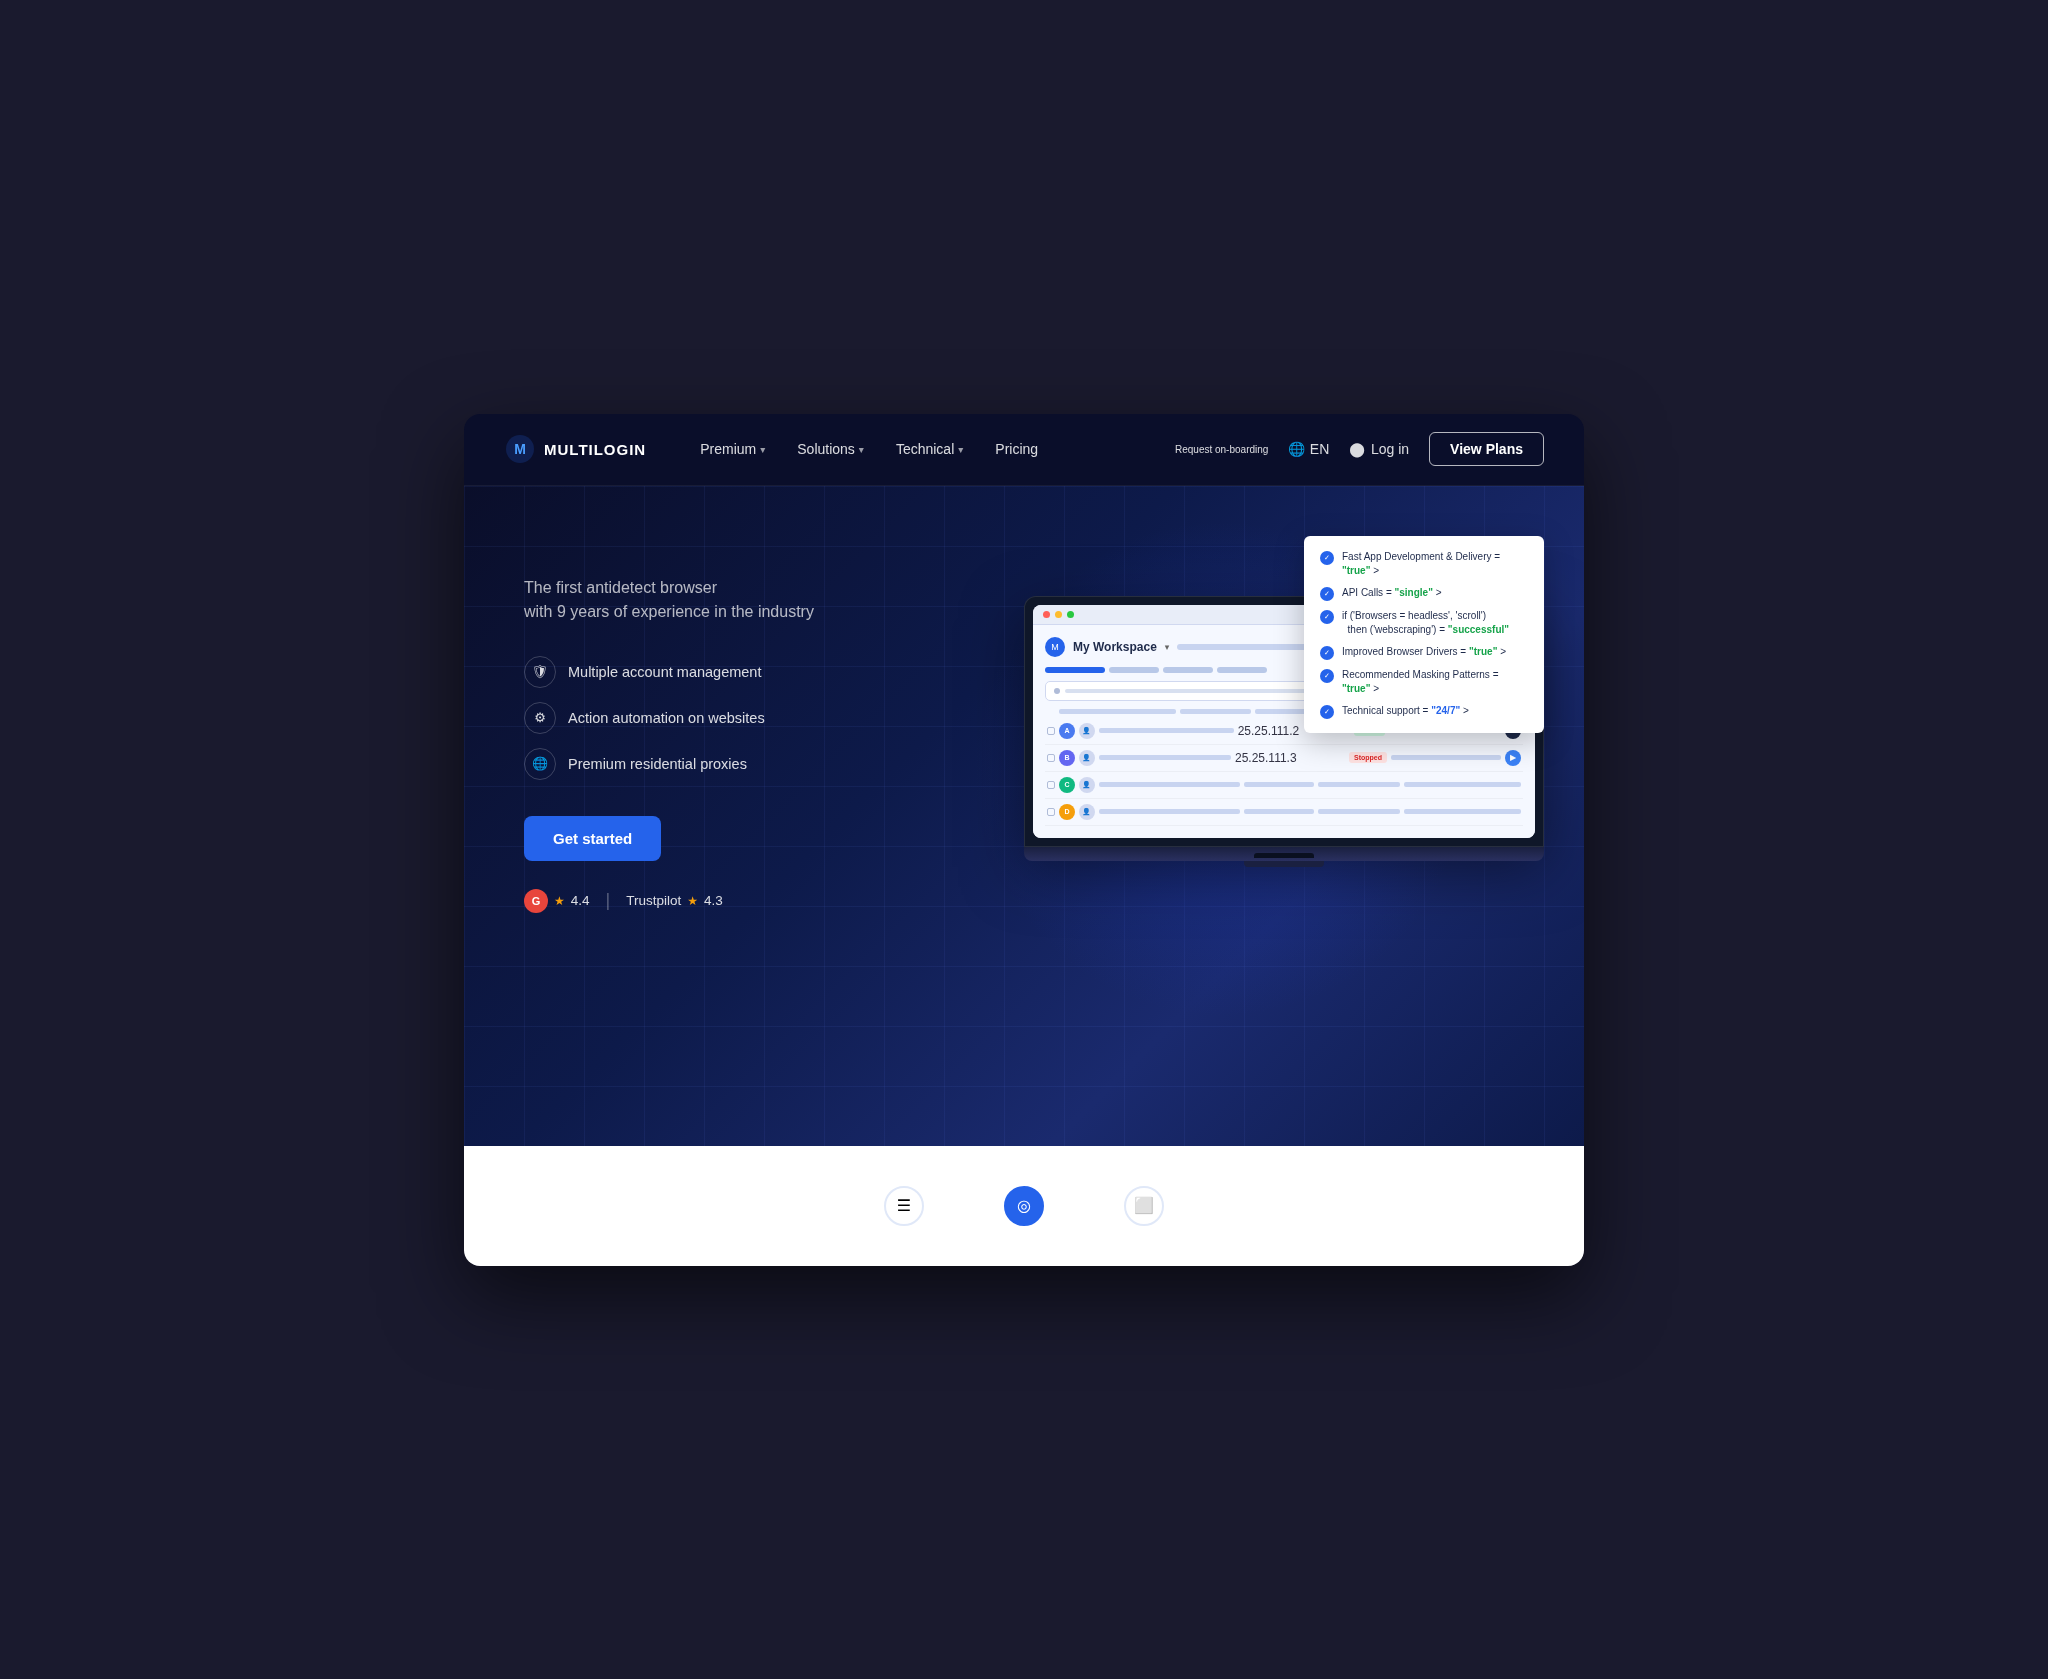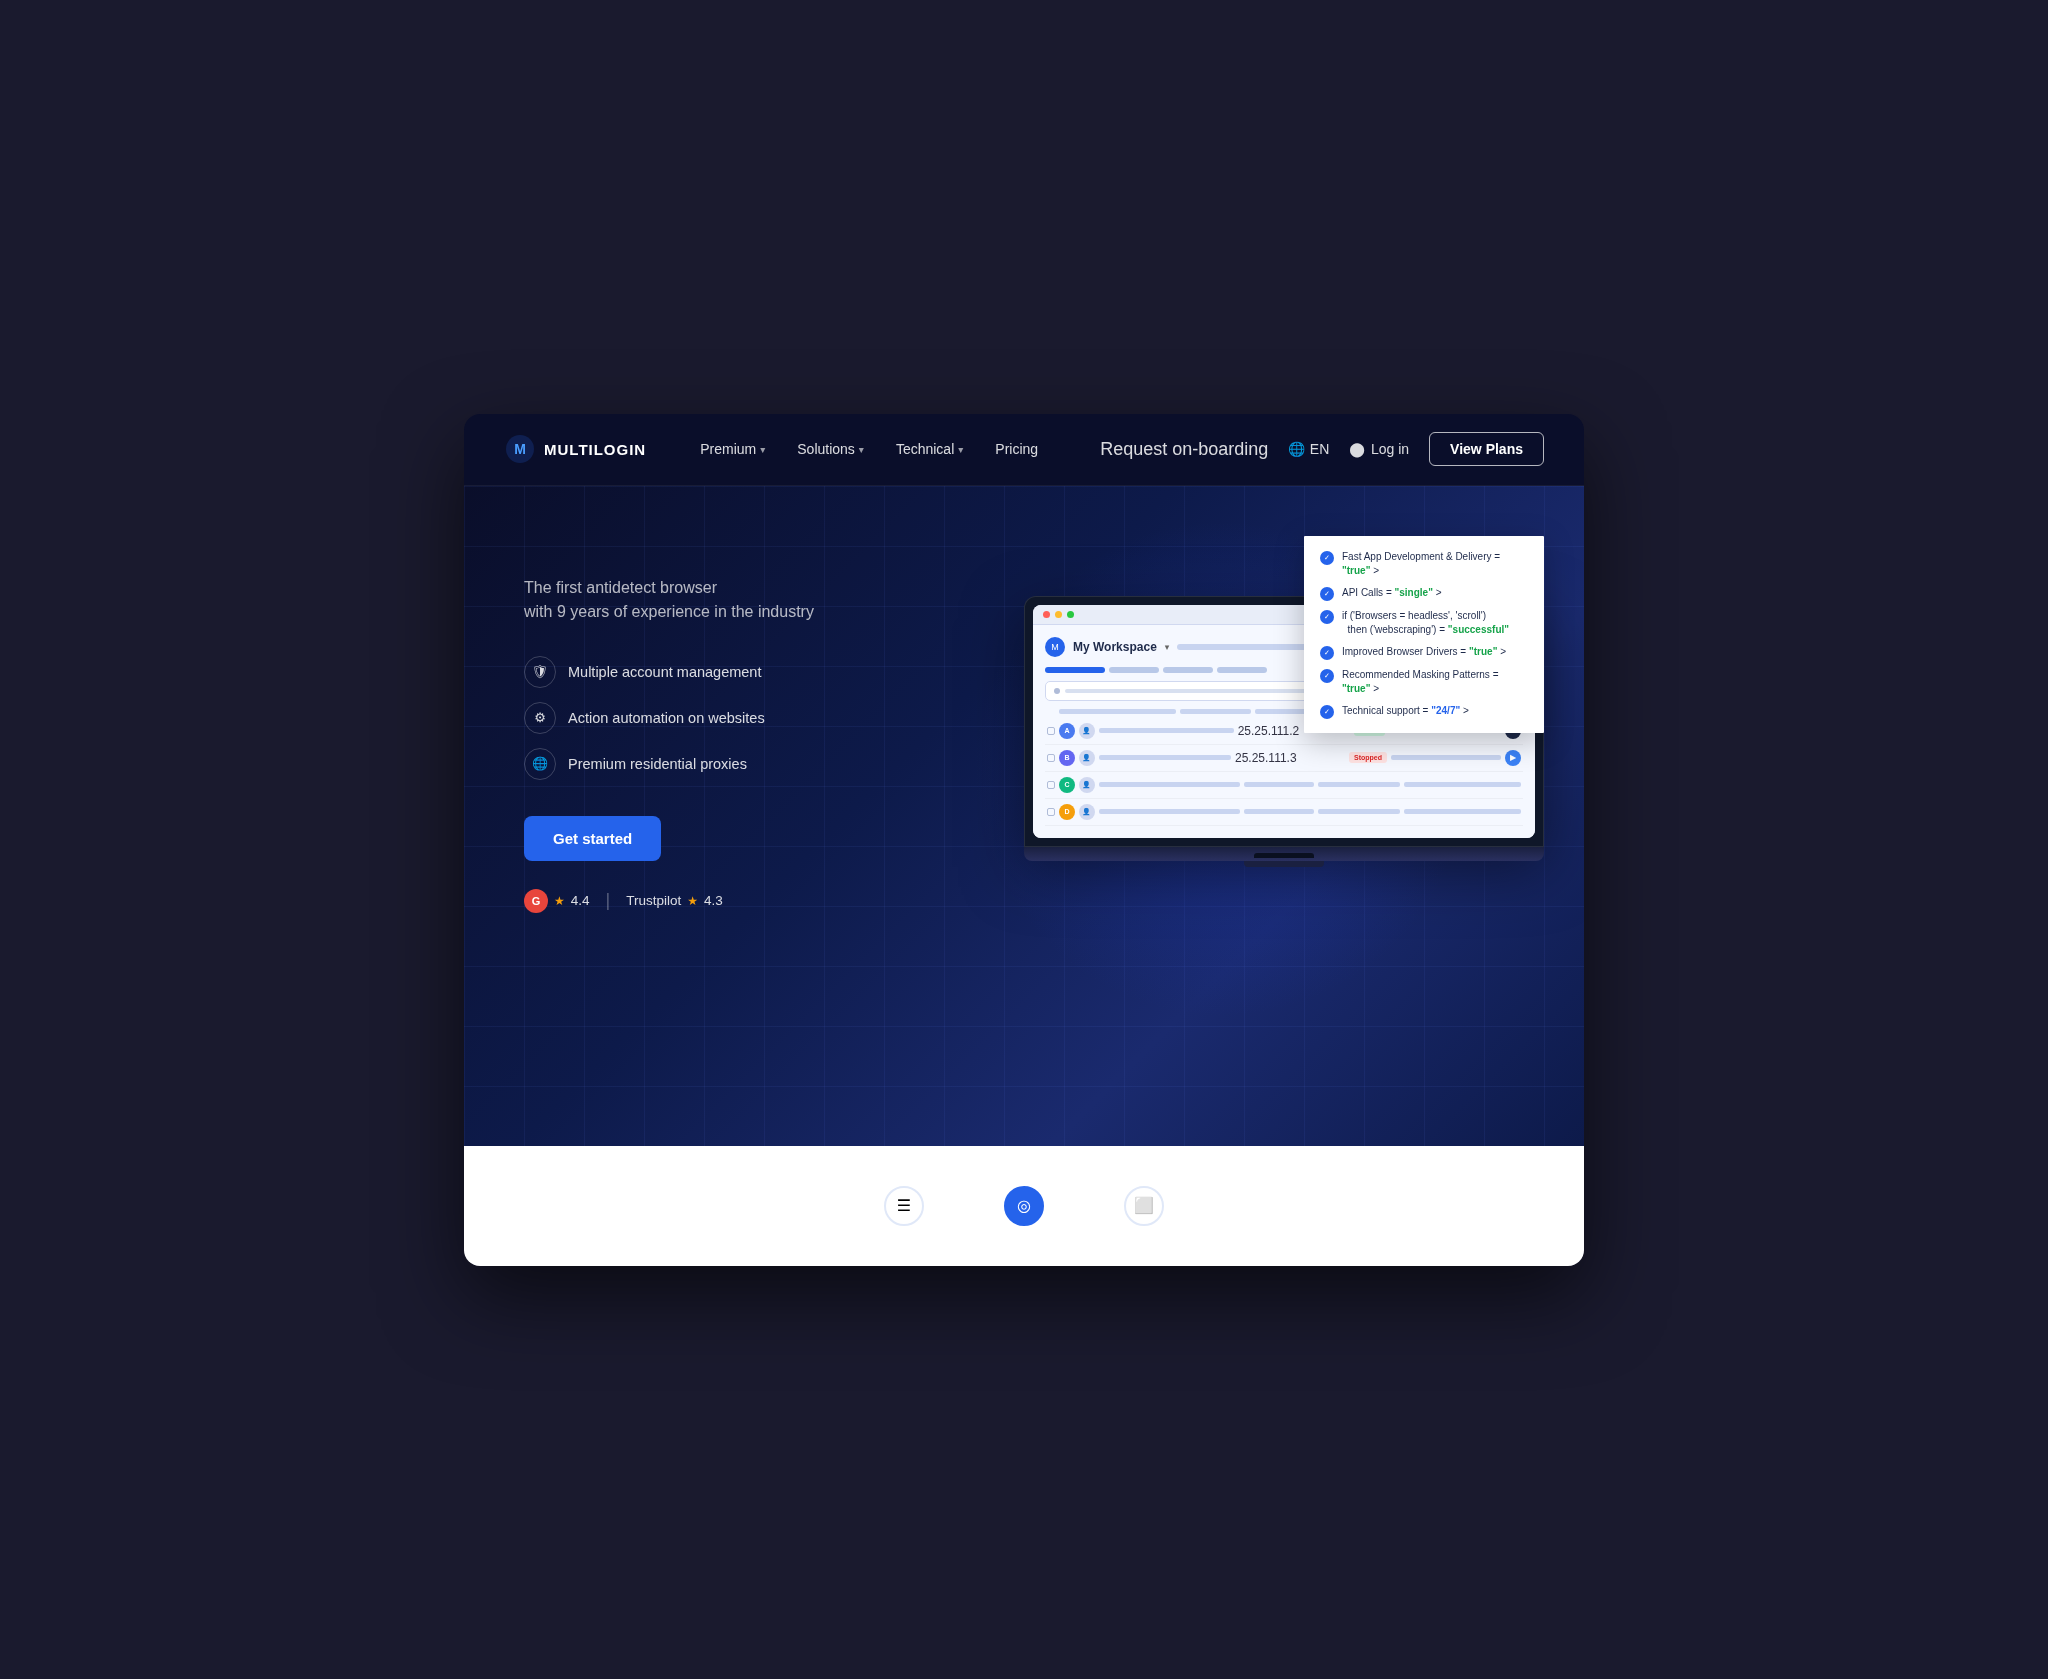--- a/index.html
+++ b/index.html
@@ -64,21 +64,21 @@
       transition: background 0.2s;
     }
     .nav-chevron { font-size: 10px; opacity: 0.7; }
     .nav-right {
       display: flex;
       align-items: center;
       gap: 20px;
     }
     .nav-request {
       color: rgba(255,255,255,0.85);
-      font-size: 18px;
+      font-size: 10px;
       cursor: pointer;
     }
     .nav-lang {
       color: rgba(255,255,255,0.85);
       font-size: 14px;
       display: flex;
       align-items: center;
       gap: 4px;
       cursor: pointer;
     }
@@ -390,21 +390,21 @@
       margin: 0 auto;
       border-radius: 0 0 4px 4px;
     }
 
     
     .code-card {
       position: absolute;
       right: -20px;
       top: -20px;
       background: #fff;
-      border-radius: 1px;
+      border-radius: 6px;
       padding: 14px 16px;
       box-shadow: 0 8px 30px rgba(0,0,0,0.25);
       width: 240px;
       z-index: 5;
     }
     .code-line {
       display: flex;
       align-items: flex-start;
       gap: 8px;
       margin-bottom: 8px;

